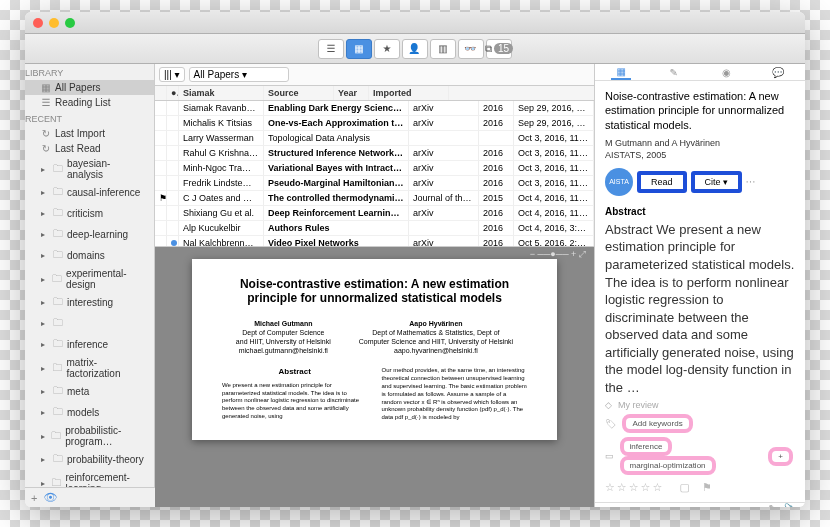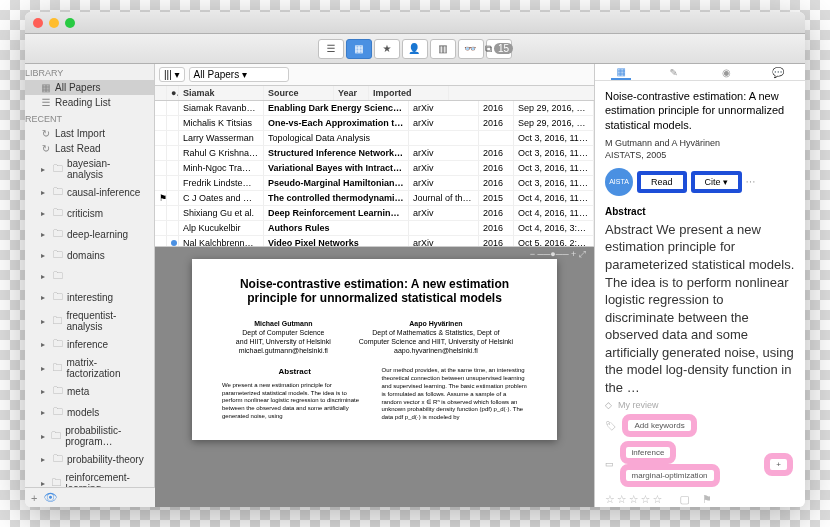--- a/index.html
+++ b/index.html
@@ -46,21 +46,21 @@
 .insp-body{padding:8px 10px}
 .insp-label{font-size:9px;color:#888;margin-bottom:4px}
 .insp-title{font-size:11px;font-weight:400;margin-bottom:6px;line-height:1.3}
 .insp-meta{font-size:9px;color:#333;margin-bottom:2px}
 .insp-btns{display:flex;gap:4px;margin:8px 0;align-items:center}
 .aista{width:28px;height:28px;border-radius:50%;background:#4a90e2;color:#fff;font-size:7px;display:flex;align-items:center;justify-content:center}
 .pill{border:4px solid #1d4ed8;border-radius:3px;padding:2px 10px;font-size:9px;background:#fff;cursor:pointer}
 .insp-sec-h{font-weight:600;font-size:10px;margin:10px 0 4px}
 .insp-abs{font-size:13px;line-height:1.35;color:#333}
 .org-row{display:flex;align-items:center;gap:6px;font-size:9px;color:#aaa;margin:4px 0}
-.tag{display:inline-block;border:6px solid #f9a8d4;border-radius:8px;padding:1px 6px;font-size:8px;color:#555;margin-right:2px}
+.tag{display:inline-block;border:4px solid #f9a8d4;border-radius:8px;padding:1px 6px;font-size:8px;color:#555;margin-right:2px}
 .stars{color:#bbb;letter-spacing:2px;font-size:11px;margin-top:6px}
 .insp-foot{border-top:1px solid #ddd;height:24px;display:flex;align-items:center;justify-content:flex-end;gap:8px;padding:0 8px;color:#999;margin-top:auto}
 .bottombar{position:absolute;bottom:0;left:0;width:130px;height:20px;border-top:1px solid #ccc;background:#f0f0f0;display:flex;align-items:center;padding:0 6px;gap:6px;color:#888;font-size:11px}
 </style>
 </head>
 <body>
 
 <div class="window">
   <div class="titlebar">
     <div class="traffic">
@@ -126,30 +126,30 @@
             <span>deep-learning</span>
           </div>
           <div class="sb-item">
             <span class="tri">▸</span>
             <span class="icn">🗀</span>
             <span>domains</span>
           </div>
           <div class="sb-item">
             <span class="tri">▸</span>
             <span class="icn">🗀</span>
+            <span>experimental-design</span>
           </div>
           <div class="sb-item">
             <span class="tri">▸</span>
             <span class="icn">🗀</span>
             <span>interesting</span>
           </div>
           <div class="sb-item">
             <span class="tri">▸</span>
             <span class="icn">🗀</span>
-            <span>frequentist-analysis</span>
           </div>
           <div class="sb-item">
             <span class="tri">▸</span>
             <span class="icn">🗀</span>
             <span>inference</span>
           </div>
           <div class="sb-item">
             <span class="tri">▸</span>
             <span class="icn">🗀</span>
             <span>matrix-factorization</span>

